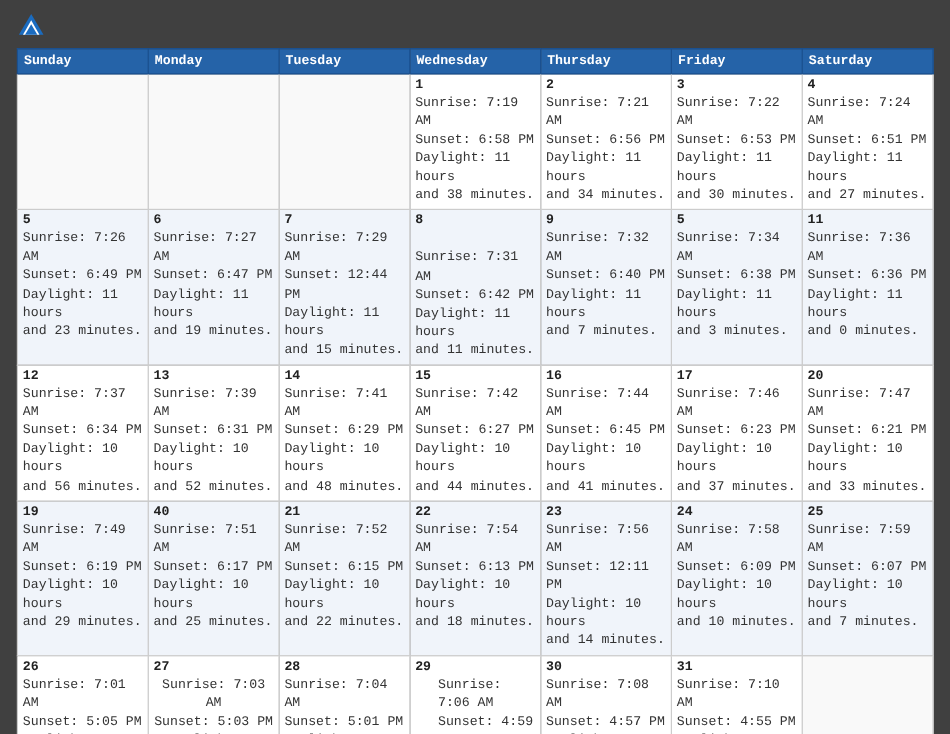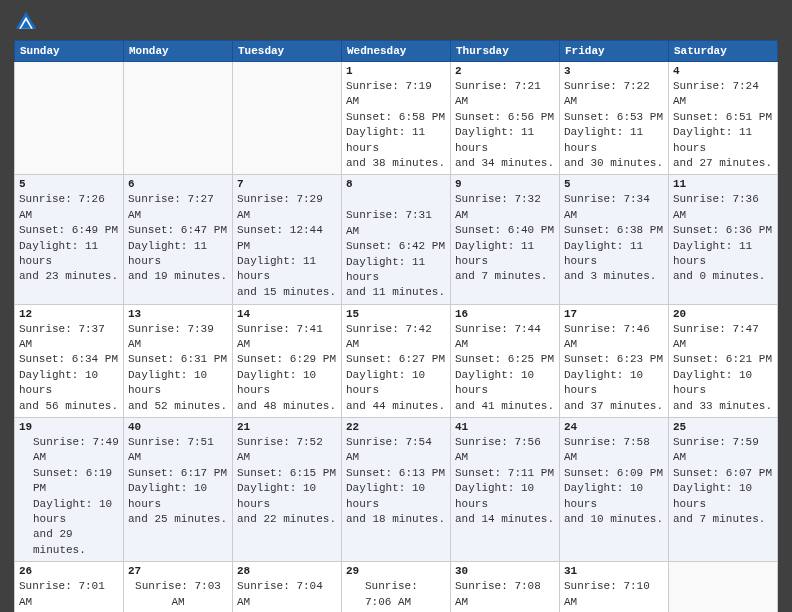--- a/index.html
+++ b/index.html
@@ -235,21 +235,21 @@
           <td>
             <div class="day-num">15</div>
             <div class="day-info" style="white-space: pre-line;">Sunrise: 7:42 AM
 Sunset: 6:27 PM
 Daylight: 10 hours
 and 44 minutes.</div>
           </td>
           <td>
             <div class="day-num">16</div>
             <div class="day-info" style="white-space: pre-line;">Sunrise: 7:44 AM
-Sunset: 6:25 PM
+Sunset: 6:45 PM
 Daylight: 10 hours
 and 41 minutes.</div>
           </td>
           <td>
             <div class="day-num">17</div>
             <div class="day-info" style="white-space: pre-line;">Sunrise: 7:46 AM
 Sunset: 6:23 PM
 Daylight: 10 hours
 and 37 minutes.</div>
           </td>
@@ -257,21 +257,21 @@
             <div class="day-num">20</div>
             <div class="day-info" style="white-space: pre-line;">Sunrise: 7:47 AM
 Sunset: 6:21 PM
 Daylight: 10 hours
 and 33 minutes.</div>
           </td>
         </tr>
         <tr class="alt-row">
           <td>
             <div class="day-num">19</div>
-            <div class="day-info" style="white-space: pre-line; margin-left: 14px;">Sunrise: 7:49 AM
+            <div class="day-info" style="white-space: pre-line;">Sunrise: 7:49 AM
 Sunset: 6:19 PM
 Daylight: 10 hours
 and 29 minutes.</div>
           </td>
           <td>
             <div class="day-num">40</div>
             <div class="day-info" style="white-space: pre-line;">Sunrise: 7:51 AM
 Sunset: 6:17 PM
 Daylight: 10 hours
 and 25 minutes.</div>
@@ -284,23 +284,23 @@
 and 22 minutes.</div>
           </td>
           <td>
             <div class="day-num">22</div>
             <div class="day-info" style="white-space: pre-line;">Sunrise: 7:54 AM
 Sunset: 6:13 PM
 Daylight: 10 hours
 and 18 minutes.</div>
           </td>
           <td>
-            <div class="day-num">41</div>
+            <div class="day-num">23</div>
             <div class="day-info" style="white-space: pre-line;">Sunrise: 7:56 AM
-Sunset: 7:11 PM
+Sunset: 12:11 PM
 Daylight: 10 hours
 and 14 minutes.</div>
           </td>
           <td>
             <div class="day-num">24</div>
             <div class="day-info" style="white-space: pre-line;">Sunrise: 7:58 AM
 Sunset: 6:09 PM
 Daylight: 10 hours
 and 10 minutes.</div>
           </td>

